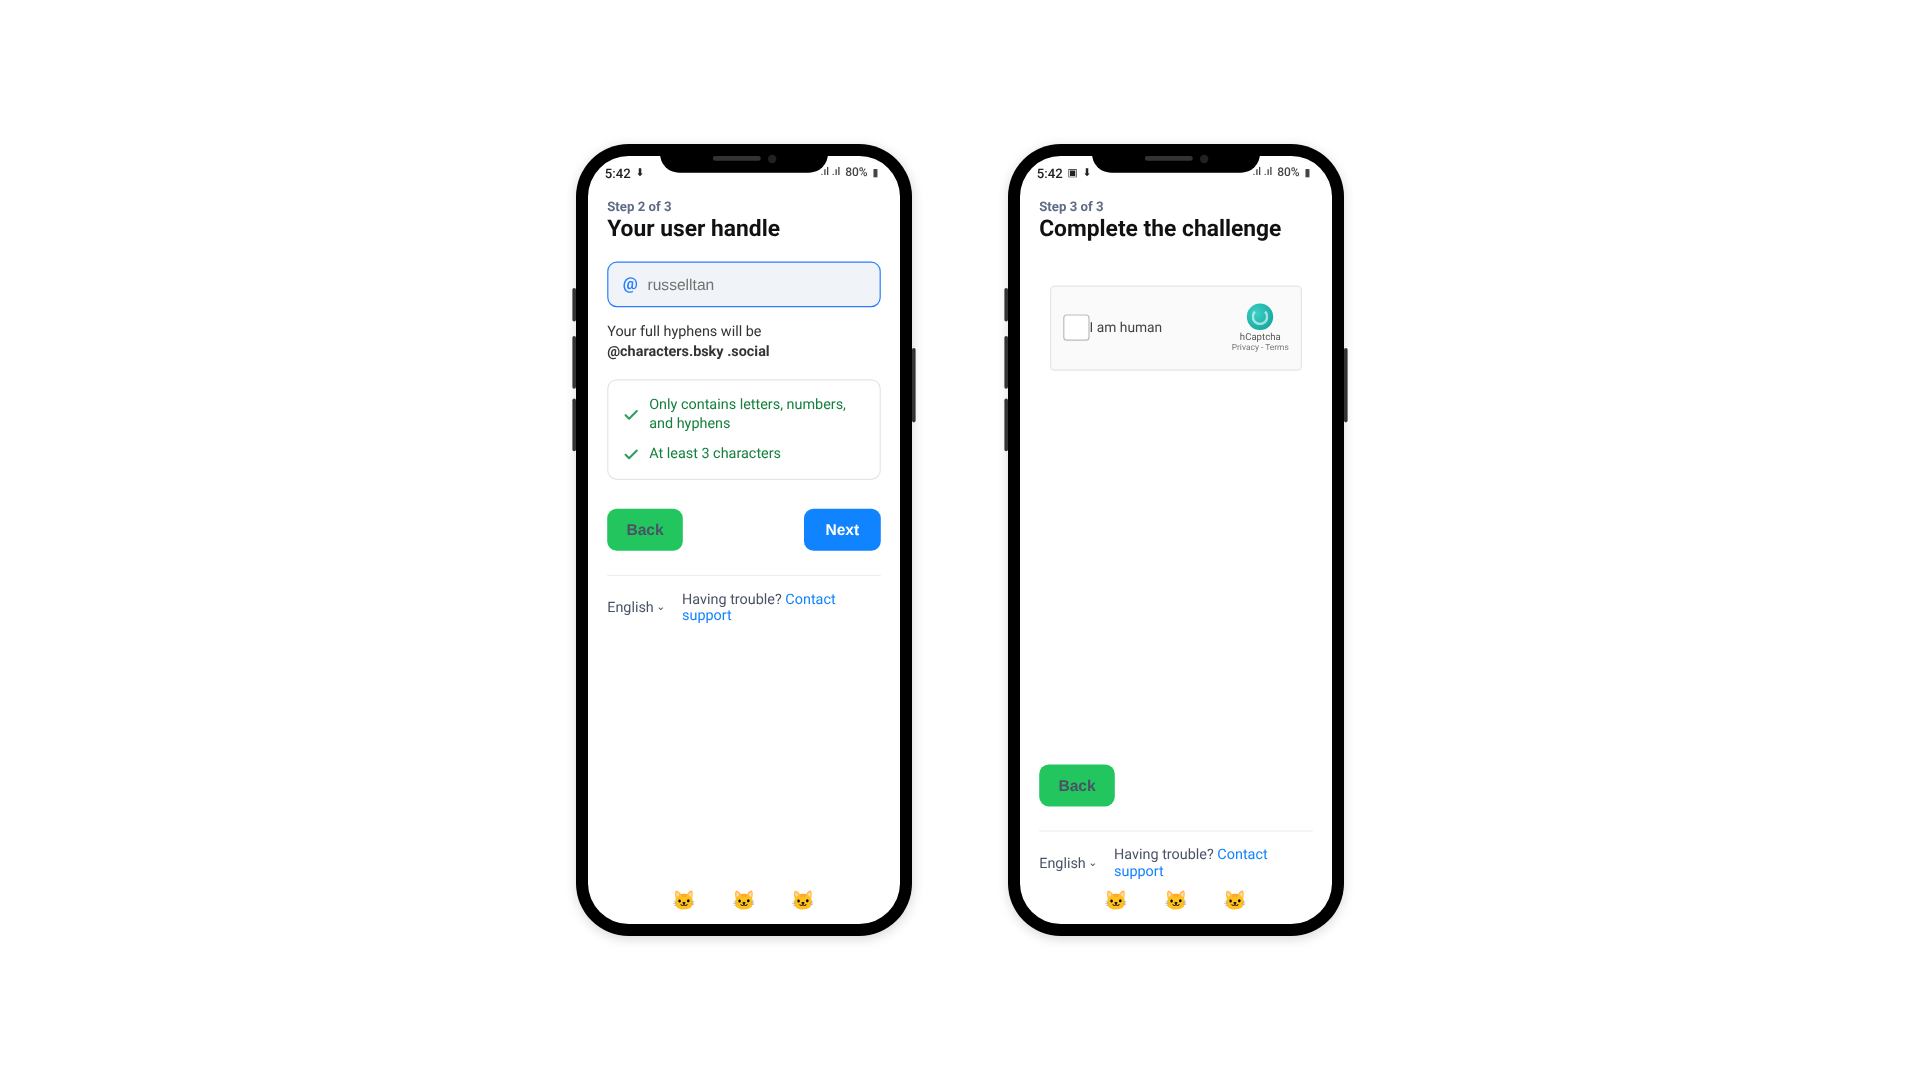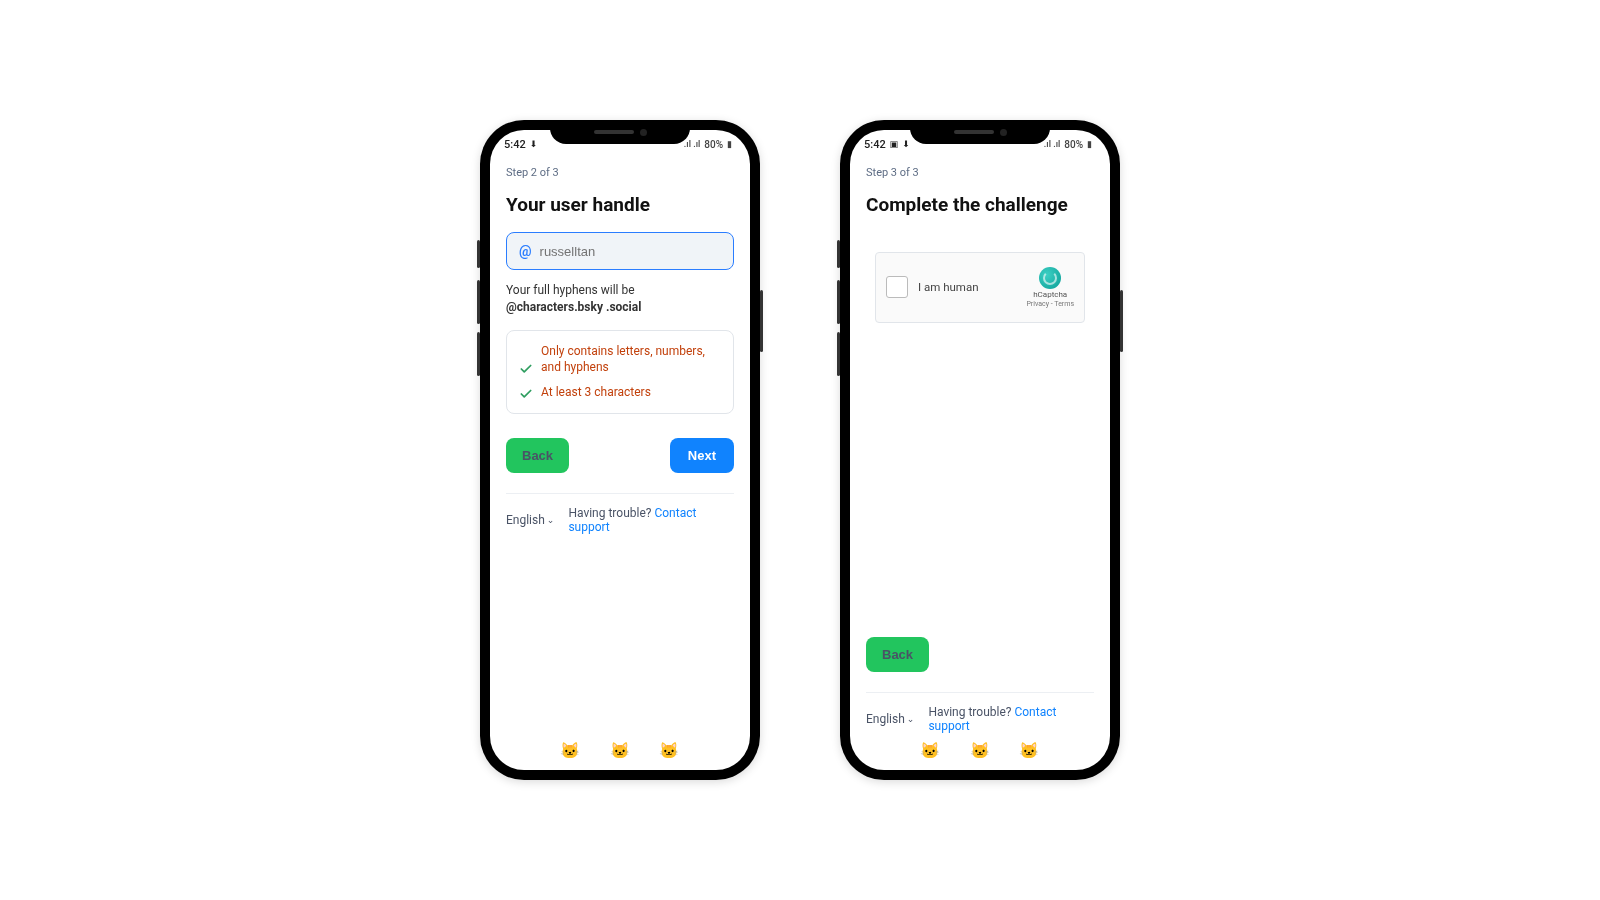--- a/index.html
+++ b/index.html
@@ -88,22 +88,22 @@
 
   .content {
     flex: 1;
     padding: 8px 16px 0 16px;
     display: flex;
     flex-direction: column;
   }
   .step-label {
     font-size: 11px;
     color: #5d6c84;
-    font-weight: 400;
-    margin-bottom: 14px;
+    font-weight: 700;
+    margin-bottom: 0;
   }
   .page-title {
     font-size: 19px;
     font-weight: 700;
     color: #111;
     margin-bottom: 16px;
   }
 
   .handle-input-wrap {
     border: 1.5px solid #2a7dff;
@@ -133,24 +133,24 @@
   .handle-hint b { font-weight: 700; }
 
   .rules-box {
     border: 1px solid #e1e5ea;
     border-radius: 8px;
     padding: 12px 12px;
     margin-top: 14px;
   }
   .rule {
     display: flex;
-    align-items: flex-end;
+    align-items: center;
     gap: 8px;
     font-size: 12px;
-    color: #c2410c;
+    color: #15803d;
     line-height: 1.4;
   }
   .rule + .rule { margin-top: 8px; }
   .check-icon {
     width: 14px; height: 14px; flex-shrink: 0;
     color: #2f9e60; margin-top: 1px;
   }
 
   .button-row {
     display: flex;
@@ -185,21 +185,21 @@
     border: 1px solid #e1e5ea;
     border-radius: 4px;
     background: #fafafa;
     padding: 14px 10px;
     display: flex;
     align-items: center;
     justify-content: space-between;
     margin: 20px auto 0 auto;
     width: 210px;
   }
-  .captcha-left { display: flex; align-items: center; gap: 10px; }
+  .captcha-left { display: flex; align-items: center; }
   .captcha-checkbox {
     width: 22px; height: 22px;
     border: 1px solid #bbb;
     border-radius: 3px;
     background: #fff;
   }
   .captcha-label { font-size: 11.5px; color: #444; }
   .captcha-right { text-align: center; }
   .hcaptcha-logo {
     width: 22px; height: 22px; border-radius: 50%;

